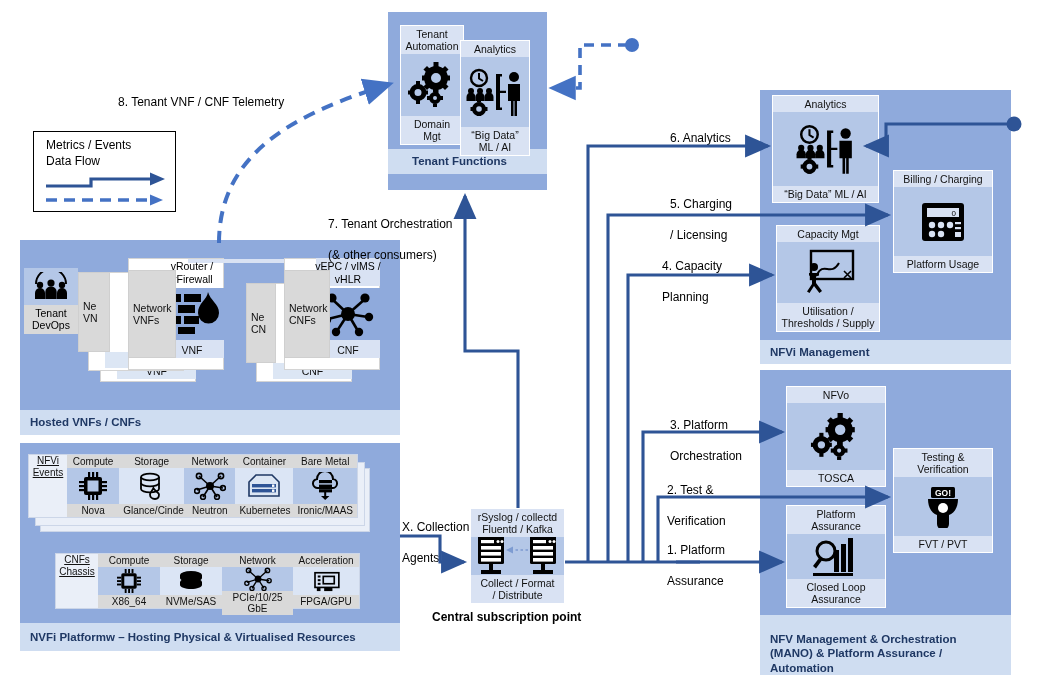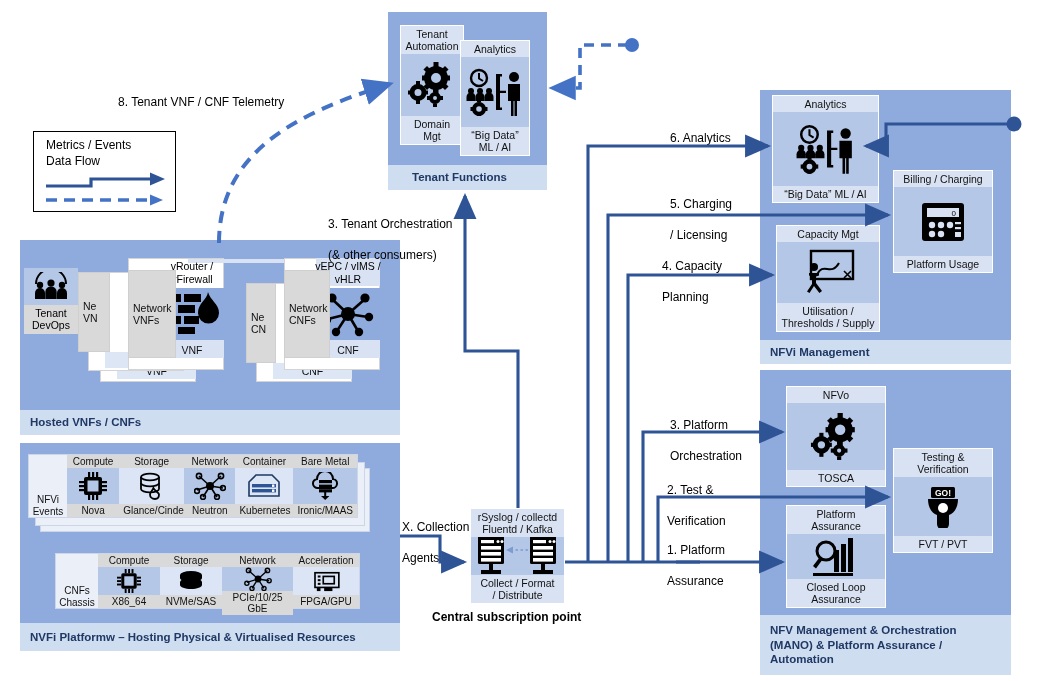--- a/index.html
+++ b/index.html
@@ -4,21 +4,21 @@
 <style>
   html,body{margin:0;padding:0;background:#ffffff;}
   body{width:1041px;height:681px;position:relative;overflow:hidden;
        font-family:"Liberation Sans",sans-serif;color:#1a1a1a;}
   #canvas{position:absolute;inset:0;}
   .abs{position:absolute;box-sizing:border-box;}
   
   .panel{background:#8faadc;}
   .panel-cap{background:#cfddf1;color:#1f3864;font-weight:bold;font-size:11.5px;
              display:flex;align-items:center;padding-left:10px;line-height:1.25;}
-  .panel-cap.multi{align-items:center;}
+  .panel-cap.multi{align-items:flex-end;}
   
   .card{background:#b4c7e7;display:flex;flex-direction:column;
         border:1px solid #ffffff;}
   .card-hd,.card-ft{background:#d9e2f3;font-size:10.5px;text-align:center;
         line-height:1.15;padding:2px 1px;color:#111;}
   .card-bd{flex:1;display:flex;align-items:center;justify-content:center;overflow:hidden;}
   .card-bd svg{display:block;}
   
   .lbl{font-size:12px;line-height:1.32;color:#000;white-space:pre-line;}
   .lbl-sm{font-size:10.5px;line-height:1.2;color:#000;}
@@ -32,31 +32,31 @@
   .lightft{background:#dce6f4;font-size:10.5px;text-align:center;color:#111;}
   
   .resbox{background:#eaeff8;border:1px solid #ccd6e8;}
   .rescell{display:flex;flex-direction:column;}
   .res-hd,.res-ft{font-size:10px;text-align:center;color:#111;line-height:1.1;
         padding:1px 4px;background:#d9d9d9;}
   .res-bd{flex:1;display:flex;align-items:center;justify-content:center;}
   .tint{background:#b4c7e7;}
   .tint2{background:#dbe5f5;}
   .sidelbl{font-size:10px;text-align:center;color:#111;line-height:1.15;
-        display:flex;align-items:flex-end;justify-content:center;}
+        display:flex;align-items:flex-start;justify-content:center;text-decoration:underline;}
   svg.wire{position:absolute;left:0;top:0;width:1041px;height:681px;overflow:visible;
         pointer-events:none;}
 </style>
 </head>
 <body>
 
 <div id="canvas">
 
   <div class="abs panel" style="left:388px;top:12px;width:159px;height:178px;"></div>
-  <div class="abs panel-cap" style="left:388px;top:165px;width:159px;height:25px;padding-left:24px;">
+  <div class="abs panel-cap" style="left:388px;top:149px;width:159px;height:25px;padding-left:24px;">
     <span>Tenant  Functions</span>
   </div>
 
   <div class="abs card" style="left:400px;top:25px;width:64px;height:120px;">
     <div class="card-hd">
       <div>Tenant</div>
       <div>Automation</div>
     </div>
     <div class="card-bd">
       <svg width="54" height="46" viewBox="0 0 54 46" aria-hidden="true">
@@ -641,21 +641,21 @@
         <text x="22" y="10" font-size="8.5" font-weight="bold" text-anchor="middle" font-family="Liberation Sans, sans-serif" fill="#fff">GO!</text>
         <path d="M7 13h30c0 9-4 14-9 16v9a6 6 0 01-12 0v-9c-5-2-9-7-9-16z" fill="#000"></path>
         <circle cx="22" cy="22" r="5" fill="#fff"></circle>
       </svg>
     </div>
     <div class="card-ft">FVT / PVT</div>
   </div>
 
   <div class="abs lbl" style="left:118px;top:95px;">8. Tenant VNF  / CNF Telemetry</div>
   <div class="abs lbl" style="left:328px;top:201px;">
-    <div>3. Tenant Orchestration</div>
+    <div>7. Tenant Orchestration</div>
     <div>(&amp;  other consumers)</div>
   </div>
   <div class="abs lbl" style="left:670px;top:131px;">6. Analytics</div>
   <div class="abs lbl" style="left:670px;top:181px;">
     <div>5. Charging</div>
     <div>/ Licensing</div>
   </div>
   <div class="abs lbl" style="left:662px;top:243px;">
     <div>4. Capacity</div>
     <div>Planning</div>

